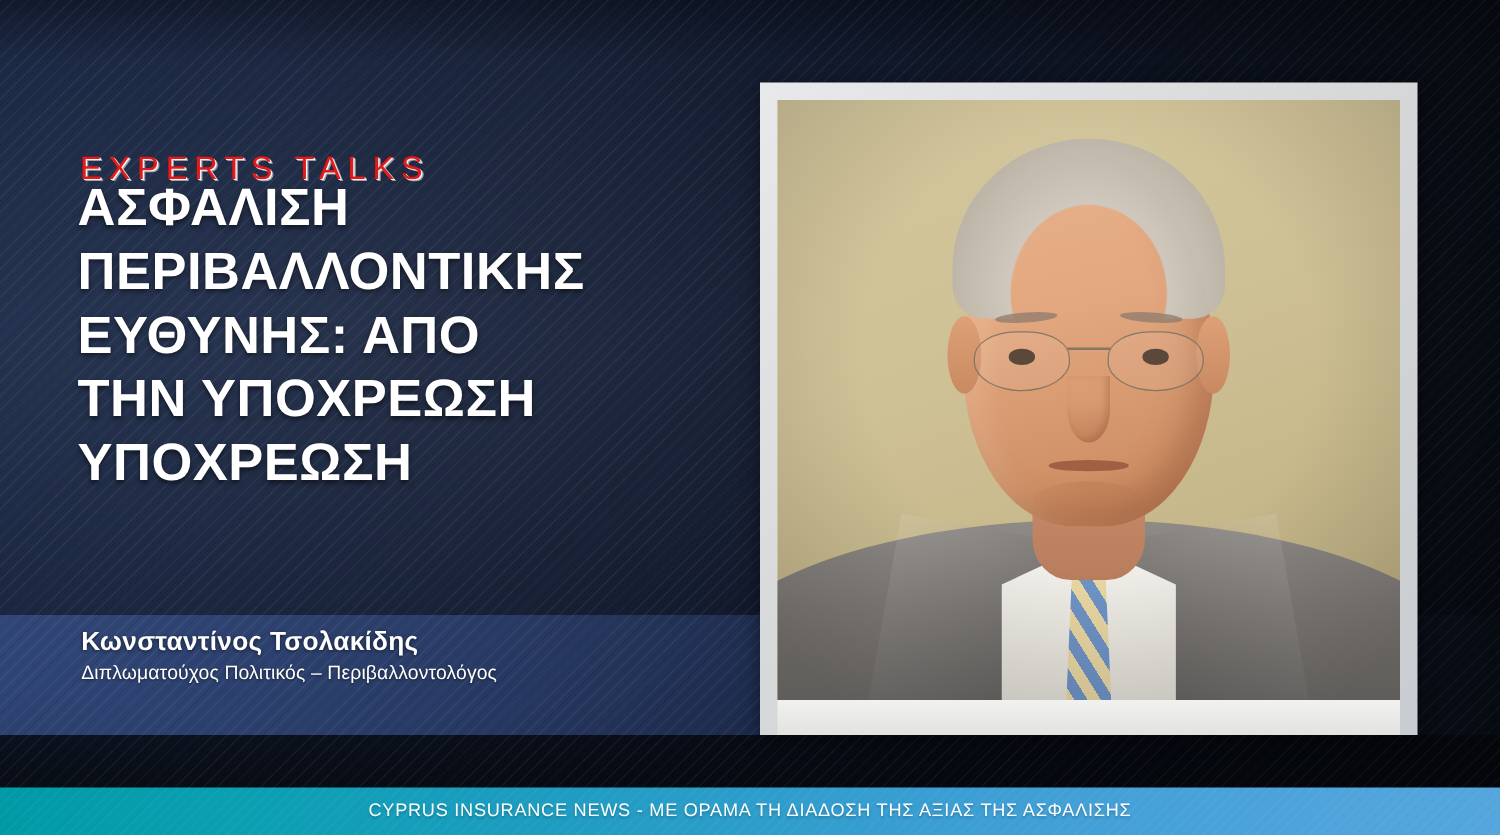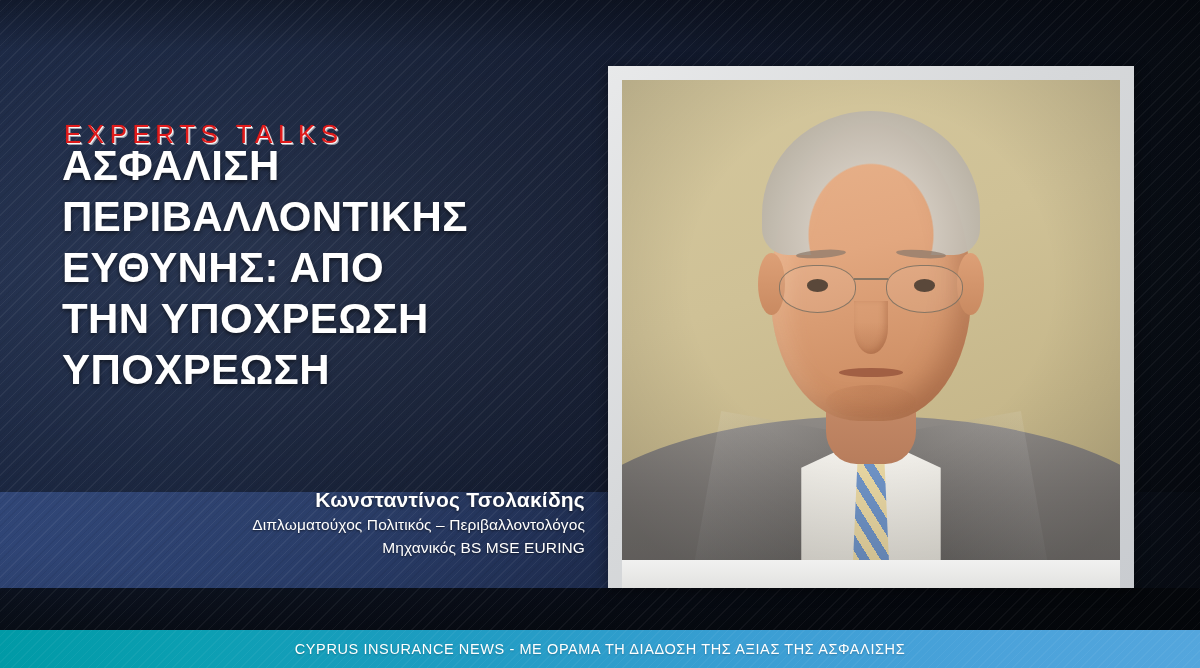--- a/index.html
+++ b/index.html
@@ -118,24 +118,23 @@
     font-size: 42px;
     line-height: 51px;
     font-weight: bold;
     color: #ffffff;
     letter-spacing: 0.4px;
     text-shadow: 0 2px 4px rgba(0,0,0,0.55);
   }
 
   .speaker {
     position: absolute;
-    top: 487px;
+    top: 501px;
     left: 3px;
     width: 520px;
-    text-align: right;
   }
   .speaker-name {
     font-size: 21px;
     font-weight: bold;
     color: #ffffff;
     letter-spacing: 0.2px;
     line-height: 26px;
     text-shadow: 0 1px 3px rgba(0,0,0,0.6);
   }
   .speaker-line {
@@ -377,21 +376,20 @@
       <div>ΑΣΦΑΛΙΣΗ</div>
       <div>ΠΕΡΙΒΑΛΛΟΝΤΙΚΗΣ</div>
       <div>ΕΥΘΥΝΗΣ: ΑΠΟ</div>
       <div>ΤΗΝ ΥΠΟΧΡΕΩΣΗ</div>
       <div>ΥΠΟΧΡΕΩΣΗ</div>
     </div>
 
     <div class="speaker">
       <div class="speaker-name">Κωνσταντίνος Τσολακίδης</div>
       <div class="speaker-line">Διπλωματούχος Πολιτικός – Περιβαλλοντολόγος</div>
-      <div class="speaker-line">Μηχανικός BS MSE EURING</div>
     </div>
 
   </div>
 
   <div class="photo-frame">
     <div class="photo-inner" title="Πορτρέτο ομιλητή">
       <div class="ph-bg"></div>
       <div class="ph-shoulders"></div>
       <div class="ph-shirt"></div>
       <div class="ph-tie"></div>

